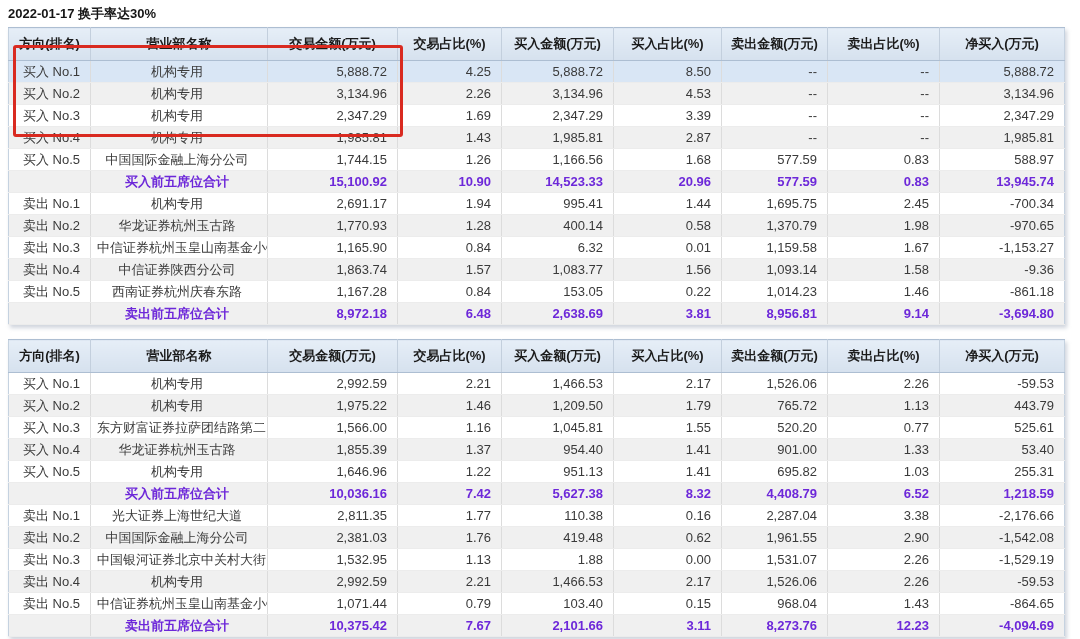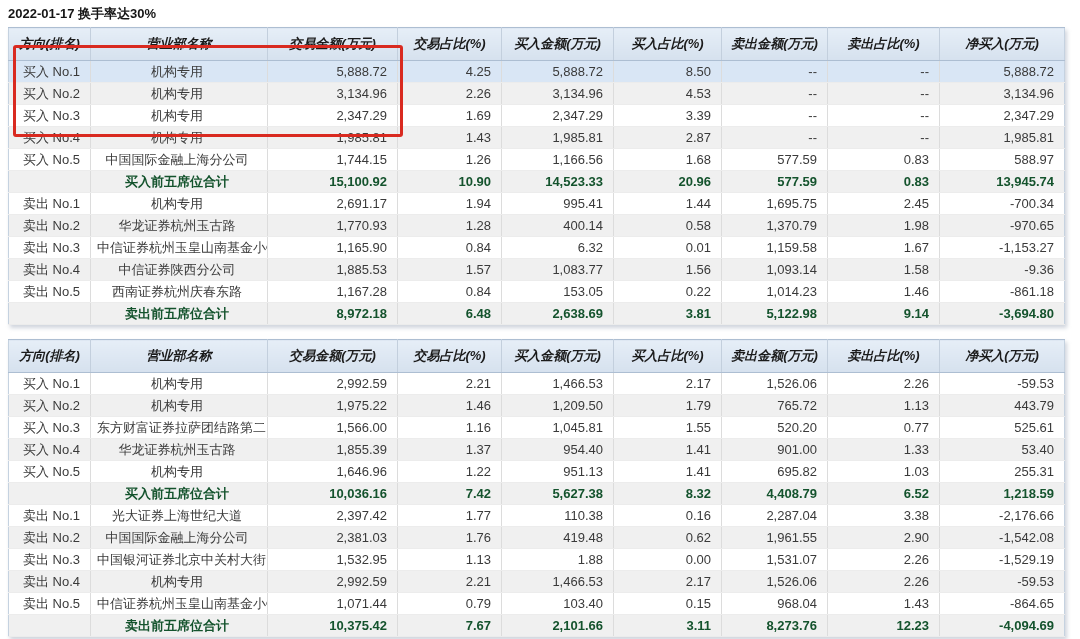--- a/index.html
+++ b/index.html
@@ -34,36 +34,35 @@
     border-top: 1px solid #adbed2;
     border-bottom: 1px solid #adbed2;
     border-right: 1px solid #c3cfdd;
     font-weight: bold;
     color: #1b1b1b;
     height: 33px;
     padding: 0 4px;
     text-align: center;
     white-space: nowrap;
     overflow: hidden;
-    font-style: italic;
   }
   table.lhb th:last-child { border-right: none; }
   table.lhb td {
     height: 22px;
     padding: 0 10px 0 6px;
     border-right: 1px solid #dcdcdc;
     border-bottom: 1px solid #ececec;
     color: #3a3a3a;
     white-space: nowrap;
     overflow: hidden;
   }
   table.lhb td:last-child { border-right: none; }
   table.lhb tbody tr:nth-child(even) { background: #f0f0f0; }
   table.lhb tbody tr.hl { background: #d9e6f5; }
-  table.lhb tbody tr.total td { font-weight: bold; color: #14532d; }
+  table.lhb tbody tr.total td { font-weight: bold; color: #6d28d9; }
   td.dir { text-align: right; padding-left: 14px; }
   td.name { text-align: center; padding-left: 8px; }
   td.num { text-align: right; }
   td.pos { color: #fb4242; }
   td.neg { color: #38a756; }
   tr.total td.pos { color: #f42828; }
   tr.total td.neg { color: #1da23e; }
   .red-box {
     position: absolute;
     border: 3px solid #d92a20;
@@ -204,21 +203,21 @@
             <td class="num">0.84</td>
             <td class="num">6.32</td>
             <td class="num">0.01</td>
             <td class="num">1,159.58</td>
             <td class="num">1.67</td>
             <td class="num neg">-1,153.27</td>
           </tr>
           <tr class="">
             <td class="dir">卖出 No.4</td>
             <td class="name">中信证券陕西分公司</td>
-            <td class="num">1,885.53</td>
+            <td class="num">1,863.74</td>
             <td class="num">1.57</td>
             <td class="num">1,083.77</td>
             <td class="num">1.56</td>
             <td class="num">1,093.14</td>
             <td class="num">1.58</td>
             <td class="num neg">-9.36</td>
           </tr>
           <tr class="">
             <td class="dir">卖出 No.5</td>
             <td class="name">西南证券杭州庆春东路</td>
@@ -230,21 +229,21 @@
             <td class="num">1.46</td>
             <td class="num neg">-861.18</td>
           </tr>
           <tr class="total">
             <td class="dir"></td>
             <td class="name">卖出前五席位合计</td>
             <td class="num">8,972.18</td>
             <td class="num">6.48</td>
             <td class="num">2,638.69</td>
             <td class="num">3.81</td>
-            <td class="num">5,122.98</td>
+            <td class="num">8,956.81</td>
             <td class="num">9.14</td>
             <td class="num neg">-3,694.80</td>
           </tr>
         </tbody>
     </table>
     <div class="red-box"></div>
   </div>
 
   <div class="table-block">
     <table class="lhb">
@@ -335,21 +334,21 @@
             <td class="num">7.42</td>
             <td class="num">5,627.38</td>
             <td class="num">8.32</td>
             <td class="num">4,408.79</td>
             <td class="num">6.52</td>
             <td class="num pos">1,218.59</td>
           </tr>
           <tr class="">
             <td class="dir">卖出 No.1</td>
             <td class="name">光大证券上海世纪大道</td>
-            <td class="num">2,397.42</td>
+            <td class="num">2,811.35</td>
             <td class="num">1.77</td>
             <td class="num">110.38</td>
             <td class="num">0.16</td>
             <td class="num">2,287.04</td>
             <td class="num">3.38</td>
             <td class="num neg">-2,176.66</td>
           </tr>
           <tr class="">
             <td class="dir">卖出 No.2</td>
             <td class="name">中国国际金融上海分公司</td>

